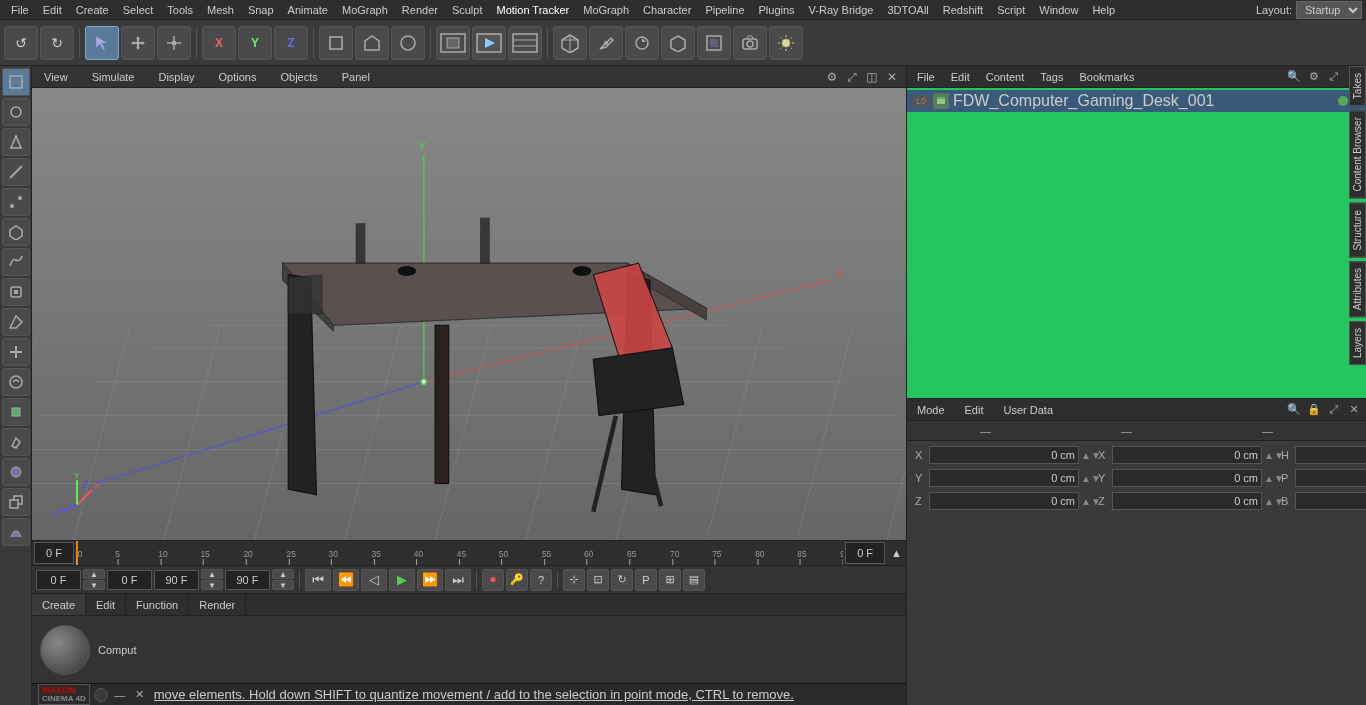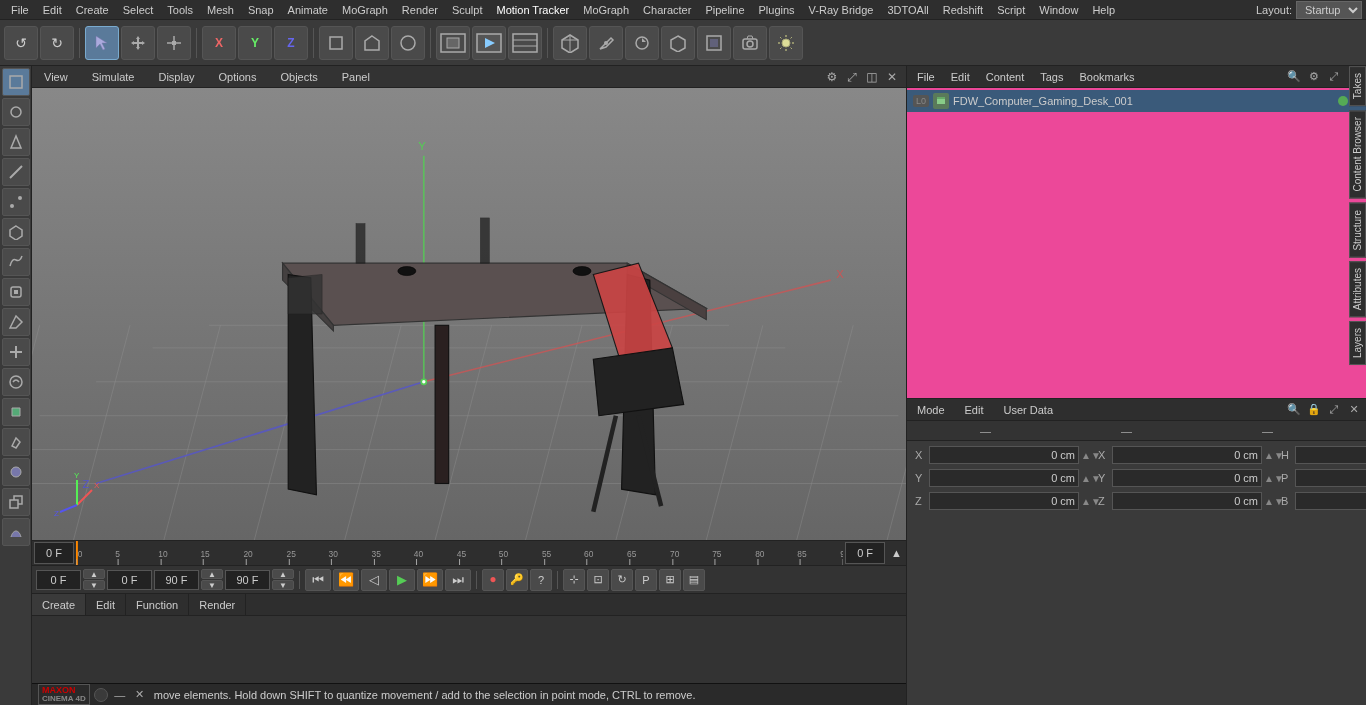--- a/index.html
+++ b/index.html
@@ -333,25 +333,26 @@
       padding: 0 6px;
       gap: 6px;
     }
     #status-icons {
       display: flex;
       gap: 4px;
       align-items: center;
     }
     #status-text {
       flex: 1;
-      font-size: 11px;
+      font-size: 13px;
       color: #ccc;
       overflow: hidden;
       text-overflow: ellipsis;
       white-space: nowrap;
+      text-decoration: underline;
     }
     .status-close-btn {
       width: 16px;
       height: 16px;
       display: flex;
       align-items: center;
       justify-content: center;
       cursor: pointer;
       color: #aaa;
       font-size: 11px;
@@ -418,21 +419,21 @@
       border-radius: 2px;
       display: flex;
       align-items: center;
       justify-content: center;
       font-size: 9px;
       color: #ccc;
       flex-shrink: 0;
     }
     .obj-row-label {
       flex: 1;
-      font-size: 11px;
+      font-size: 16px;
       color: #ccc;
       white-space: nowrap;
       overflow: hidden;
     }
     .obj-row-dots {
       display: flex;
       gap: 2px;
     }
     .obj-dot {
       width: 10px;
@@ -982,20 +983,24 @@
       <div class="transport-btn">▤</div>
     </div>
 
     <div id="material-editor">
       <div id="material-tabs">
         <span class="mat-tab active">Create</span>
         <span class="mat-tab">Edit</span>
         <span class="mat-tab">Function</span>
         <span class="mat-tab">Render</span>
       </div>
+      <div id="material-content">
+        <div id="material-ball"></div>
+        <div id="material-label">Comput</div>
+      </div>
     </div>
 
     <div id="status-bar">
       <div id="status-icons">
         <span style="font-size:9px; color:#888; font-weight:bold; border:1px solid #555; padding:1px 3px; line-height:1;">
           <span style="color:#c00;">MAXON</span>
           <span style="color:#888; font-size:8px; display:block;">CINEMA 4D</span>
         </span>
         <div class="status-close-btn" style="width:14px;height:14px;border-radius:50%;border:1px solid #555;background:#3a3a3a;"></div>
         <div class="status-close-btn">—</div>
@@ -1015,21 +1020,21 @@
       <span class="obj-menu">Tags</span>
       <span class="obj-menu">Bookmarks</span>
       <div id="obj-icons" style="margin-left:auto; display:flex; gap:4px;">
         <span class="obj-icon-btn">🔍</span>
         <span class="obj-icon-btn">⚙</span>
         <span class="obj-icon-btn">⤢</span>
         <span class="obj-icon-btn">✕</span>
       </div>
     </div>
 
-    <div id="object-list" style="background:#ec4899; padding:2px 0; height:200px; overflow-y:auto;">
+    <div id="object-list" style="background:#22c55e; padding:2px 0; height:200px; overflow-y:auto;">
       <div class="obj-row selected">
         <span style="font-size:9px; color:#888; background:#555; padding:1px 3px; border-radius:2px; flex-shrink:0;">L0</span>
         <div class="obj-row-icon" style="background:#5a7a5a;">
           <svg width="10" height="10" viewBox="0 0 10 10">
               <rect x="1" y="3" width="8" height="5" fill="#8c8"></rect>
               <rect x="1" y="1" width="8" height="2" fill="#6a6"></rect>
             </svg>
         </div>
         <span class="obj-row-label">FDW_Computer_Gaming_Desk_001</span>
         <div class="obj-row-dots">

